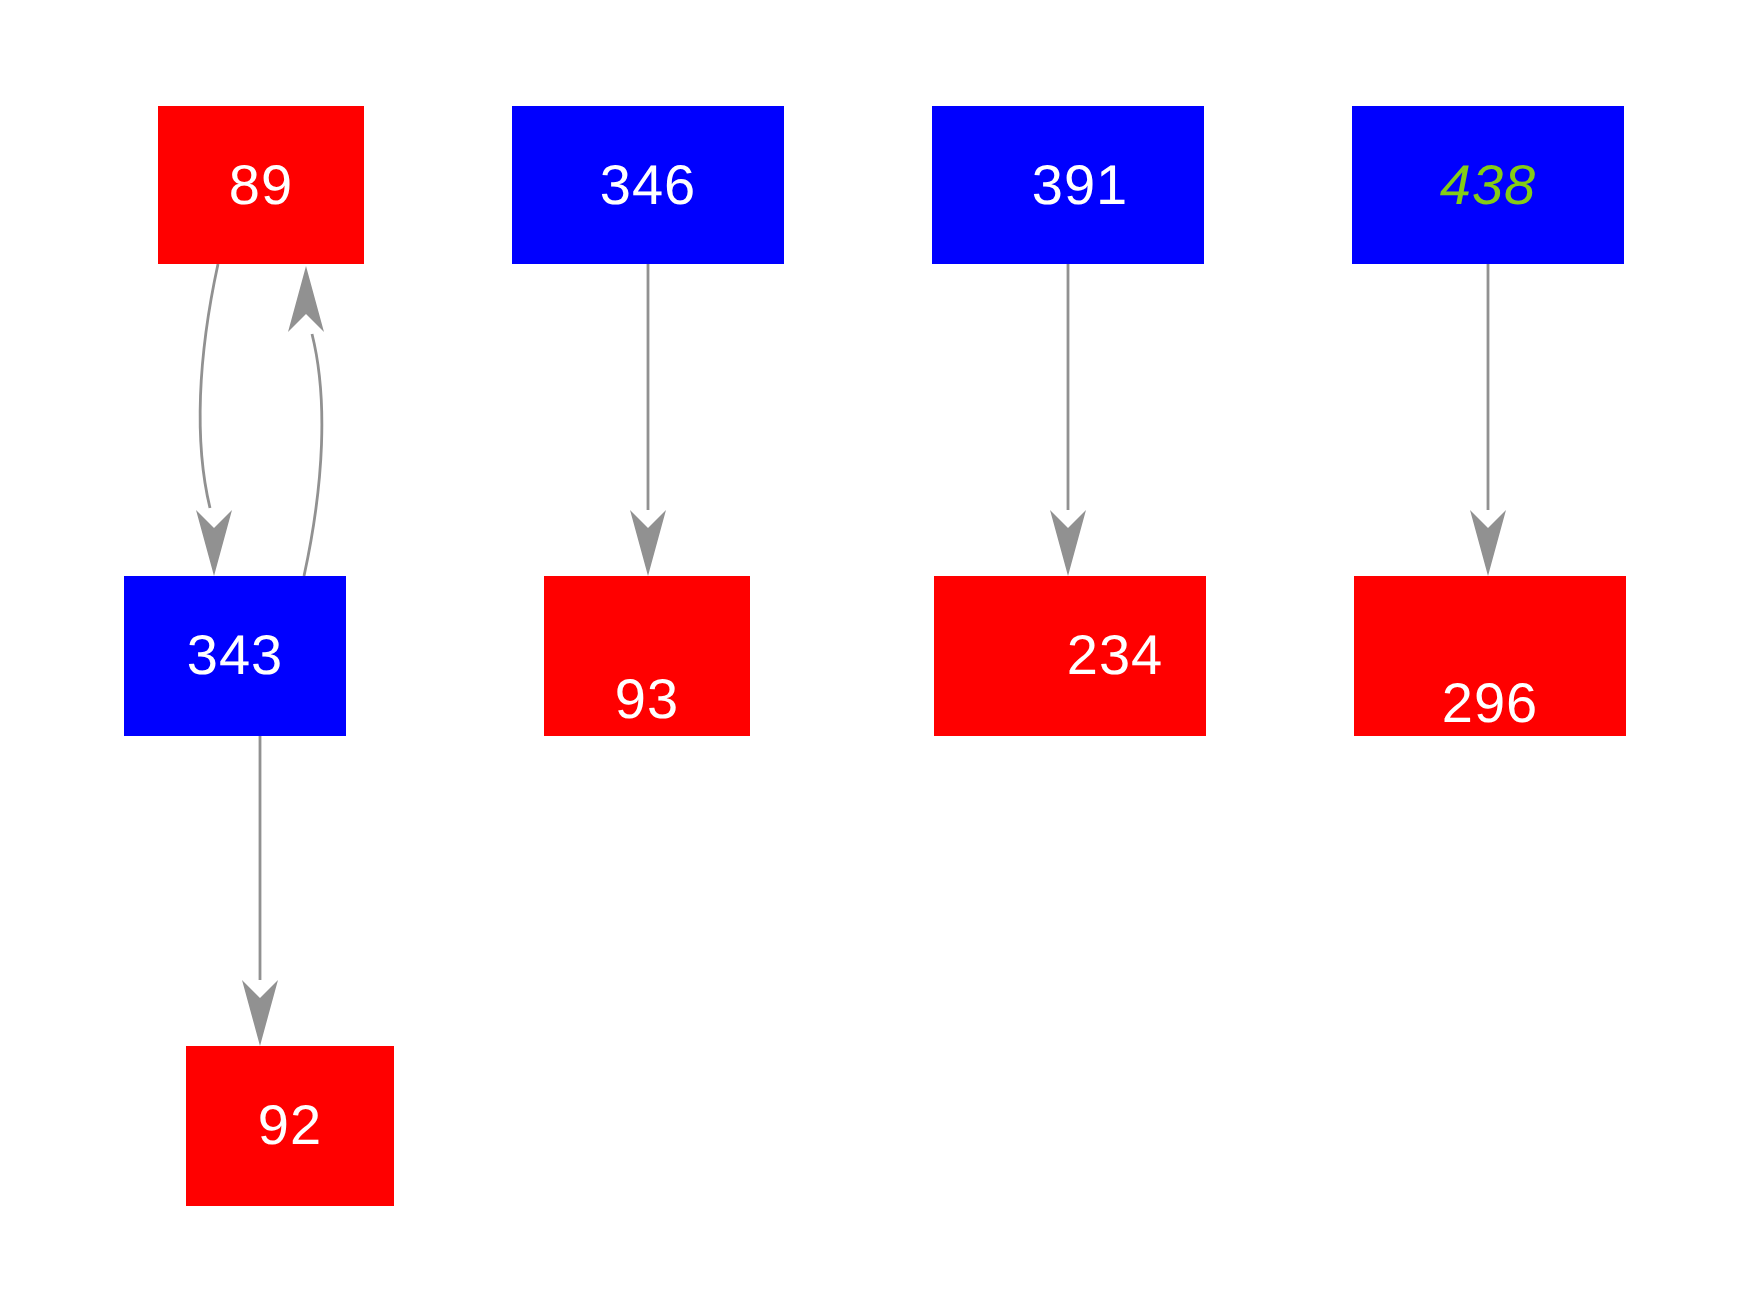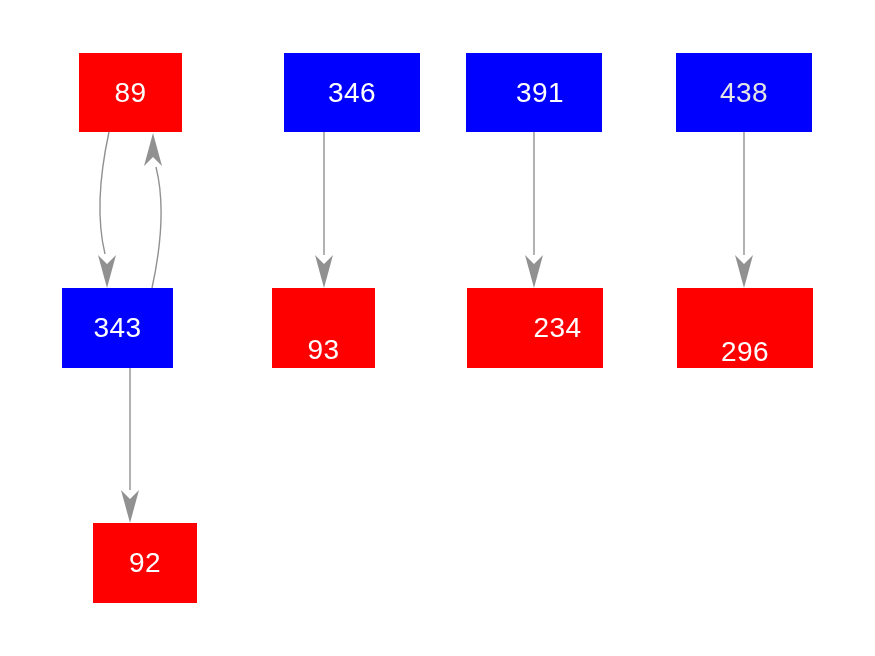--- a/index.html
+++ b/index.html
@@ -57,31 +57,31 @@
     </svg>
     <div class="graph-node" style="left: 79px; top: 53px; width: 103px; height: 79px; background: rgb(255, 0, 0);">
       <span class="node-label" style="color: rgb(255, 255, 255);">89</span>
     </div>
     <div class="graph-node" style="left: 62px; top: 288px; width: 111px; height: 80px; background: rgb(0, 0, 255);">
       <span class="node-label" style="color: rgb(255, 255, 255);">343</span>
     </div>
     <div class="graph-node" style="left: 93px; top: 523px; width: 104px; height: 80px; background: rgb(255, 0, 0);">
       <span class="node-label" style="color: rgb(255, 255, 255);">92</span>
     </div>
-    <div class="graph-node" style="left: 256px; top: 53px; width: 136px; height: 79px; background: rgb(0, 0, 255); margin-left: 28px;">
+    <div class="graph-node" style="left: 256px; top: 53px; width: 136px; height: 79px; background: rgb(0, 0, 255);">
       <span class="node-label" style="color: rgb(255, 255, 255);">346</span>
     </div>
     <div class="graph-node" style="left: 272px; top: 288px; width: 103px; height: 80px; background: rgb(255, 0, 0);">
       <span class="node-label" style="color: rgb(255, 255, 255); margin-top: 44px;">93</span>
     </div>
     <div class="graph-node" style="left: 466px; top: 53px; width: 136px; height: 79px; background: rgb(0, 0, 255); padding-left: 12px;">
       <span class="node-label" style="color: rgb(255, 255, 255);">391</span>
     </div>
     <div class="graph-node" style="left: 467px; top: 288px; width: 136px; height: 80px; background: rgb(255, 0, 0);">
       <span class="node-label" style="color: rgb(255, 255, 255); margin-left: 45px;">234</span>
     </div>
     <div class="graph-node" style="left: 676px; top: 53px; width: 136px; height: 79px; background: rgb(0, 0, 255);">
-      <span class="node-label" style="color: #e5e5e5;">438</span>
+      <span class="node-label" style="color: #84cc16; font-style: italic;">438</span>
     </div>
     <div class="graph-node" style="left: 677px; top: 288px; width: 136px; height: 80px; background: rgb(255, 0, 0); align-items: flex-end;">
       <span class="node-label" style="color: rgb(255, 255, 255);">296</span>
     </div>
   </div>
 
 </body></html>

